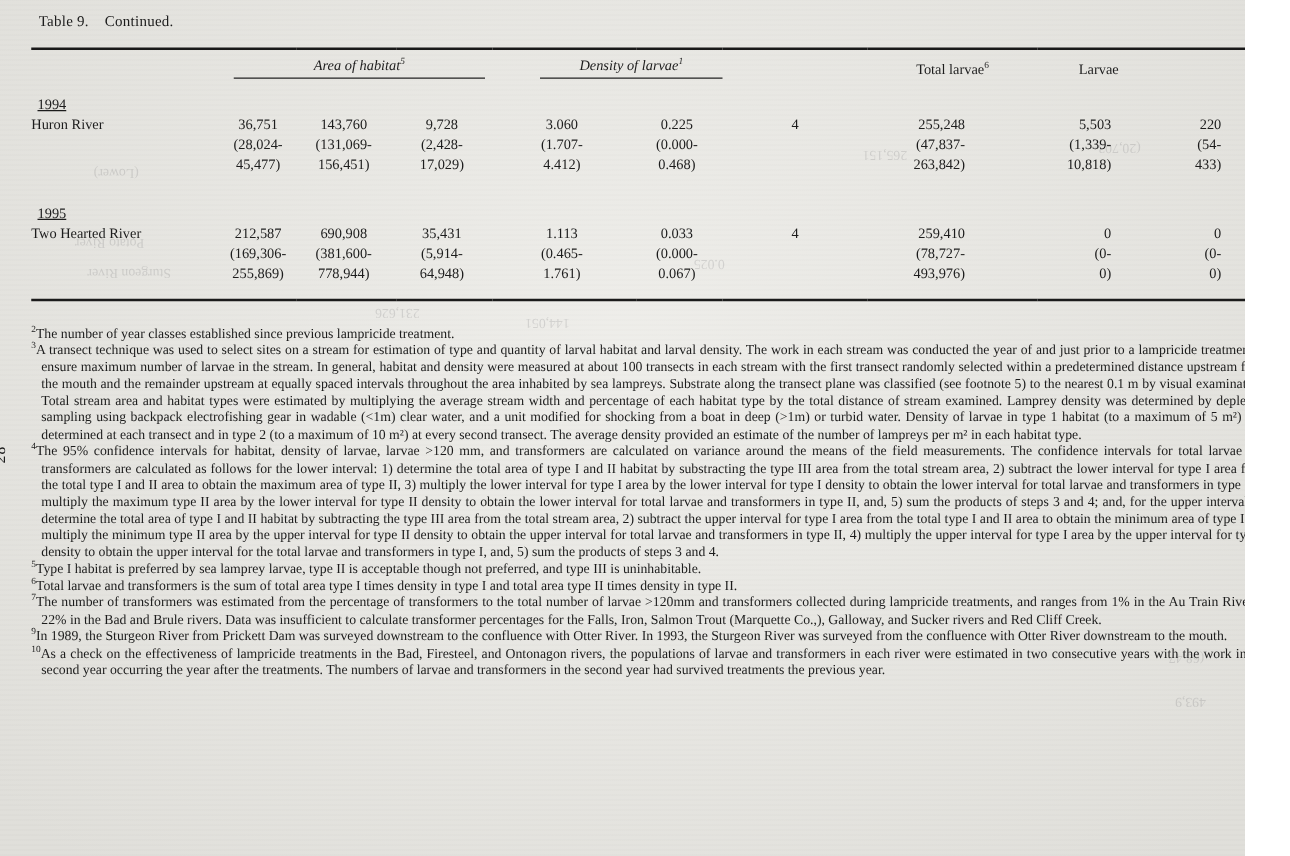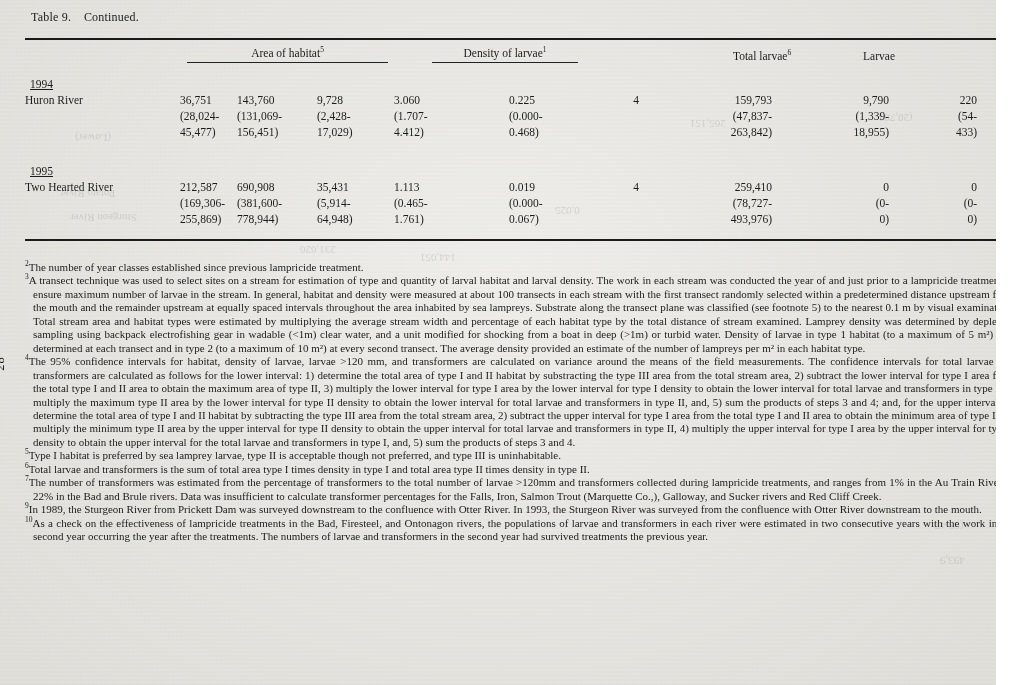--- a/index.html
+++ b/index.html
@@ -23,28 +23,28 @@
     position:absolute;left:25px;top:38px;
     width:990px;border-collapse:collapse;table-layout:fixed;
     font-size:11.5px;line-height:15px;
     border-top:2.5px solid #191919;
   }
   table.t td{padding:0;vertical-align:bottom;overflow:visible;white-space:nowrap;}
   col.c-stream{width:155px}col.c1{width:57px}col.c2{width:80px}col.c3{width:77px}
   col.c4{width:115px}col.c5{width:69px}col.c6{width:116px}col.c7{width:136px}
   col.c8{width:98px}col.c9{width:87px}
   tr.h1 td{padding-top:6px;}
-  .grp{text-align:center;}
+  .grp{text-align:center;font-style:italic;}
   .grp .u{border-bottom:1.4px solid #222;padding-bottom:1px;}
   .grp-area .u{margin:0 6px 0 7px;}
   .grp-density .u{margin:0 0 0 38px;}
   tr.h2 td{border-bottom:1.6px solid #1d1d1d;padding-bottom:3px;padding-top:2px;}
   tr.h2 .sub{text-align:center;}
   .h-stream{text-align:left;padding-left:5px !important;}
-  .cR{text-align:left;padding-right:4px !important;}
+  .cR{text-align:center;padding-right:4px !important;}
   .cTot{text-align:right;padding-right:58px !important;}
   .cL120{text-align:right;padding-right:39px !important;}
   .cTr{text-align:right;padding-right:38px !important;font-family:Liberation Serif, serif;}
   .cC{text-align:center;}
   .h-two{text-align:center;line-height:14px;}
   sup{font-size:7.5px;line-height:0;}
   tr.sp1 td{height:14px;border:0;}
   tr.sp2 td{height:24px;border:0;}
   tr.yr td{height:15px;}
   .yr-label{text-decoration:underline;padding-left:5px;display:inline-block;}
@@ -116,22 +116,22 @@
       <td colspan="10"><span class="yr-label">1994</span></td>
     </tr>
     <tr class="vrow">
       <td class="stream-name">Huron River</td>
       <td class="cR">36,751</td>
       <td class="cR">143,760</td>
       <td class="cR">9,728</td>
       <td class="cR">3.060</td>
       <td class="cR">0.225</td>
       <td class="cC">4</td>
-      <td class="cTot">159,793</td>
-      <td class="cL120">9,790</td>
+      <td class="cTot">255,248</td>
+      <td class="cL120">5,503</td>
       <td class="cTr">220</td>
     </tr>
     <tr class="vrow">
       <td></td>
       <td class="cR">(28,024-</td>
       <td class="cR">(131,069-</td>
       <td class="cR">(2,428-</td>
       <td class="cR">(1.707-</td>
       <td class="cR">(0.000-</td>
       <td class="cC"></td>
@@ -141,38 +141,38 @@
     </tr>
     <tr class="vrow">
       <td></td>
       <td class="cR">45,477)</td>
       <td class="cR">156,451)</td>
       <td class="cR">17,029)</td>
       <td class="cR">4.412)</td>
       <td class="cR">0.468)</td>
       <td class="cC"></td>
       <td class="cTot">263,842)</td>
-      <td class="cL120">18,955)</td>
+      <td class="cL120">10,818)</td>
       <td class="cTr">433)</td>
     </tr>
 
     <tr class="sp2">
           <td colspan="10"></td>
         </tr>
 
     <tr class="yr">
       <td colspan="10"><span class="yr-label">1995</span></td>
     </tr>
     <tr class="vrow">
       <td class="stream-name">Two Hearted River</td>
       <td class="cR">212,587</td>
       <td class="cR">690,908</td>
       <td class="cR">35,431</td>
       <td class="cR">1.113</td>
-      <td class="cR">0.019</td>
+      <td class="cR">0.033</td>
       <td class="cC">4</td>
       <td class="cTot">259,410</td>
       <td class="cL120">0</td>
       <td class="cTr">0</td>
     </tr>
     <tr class="vrow">
       <td></td>
       <td class="cR">(169,306-</td>
       <td class="cR">(381,600-</td>
       <td class="cR">(5,914-</td>

